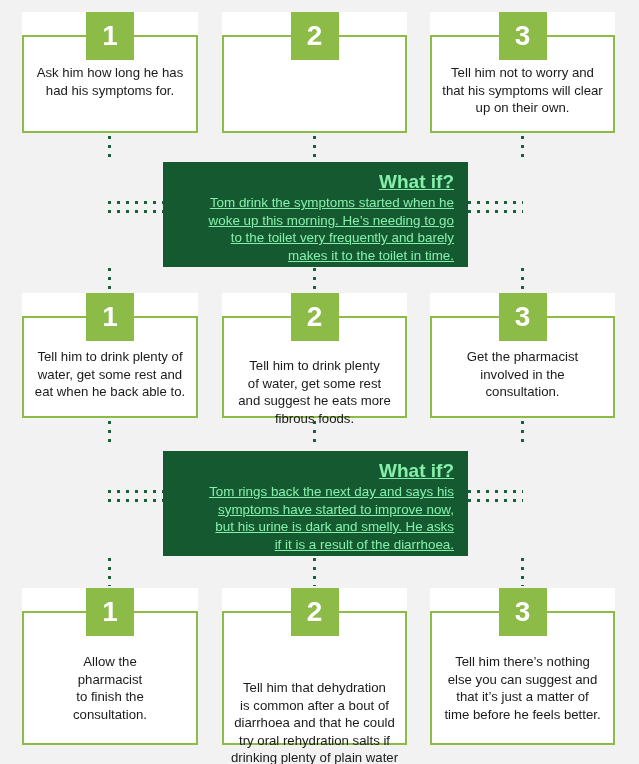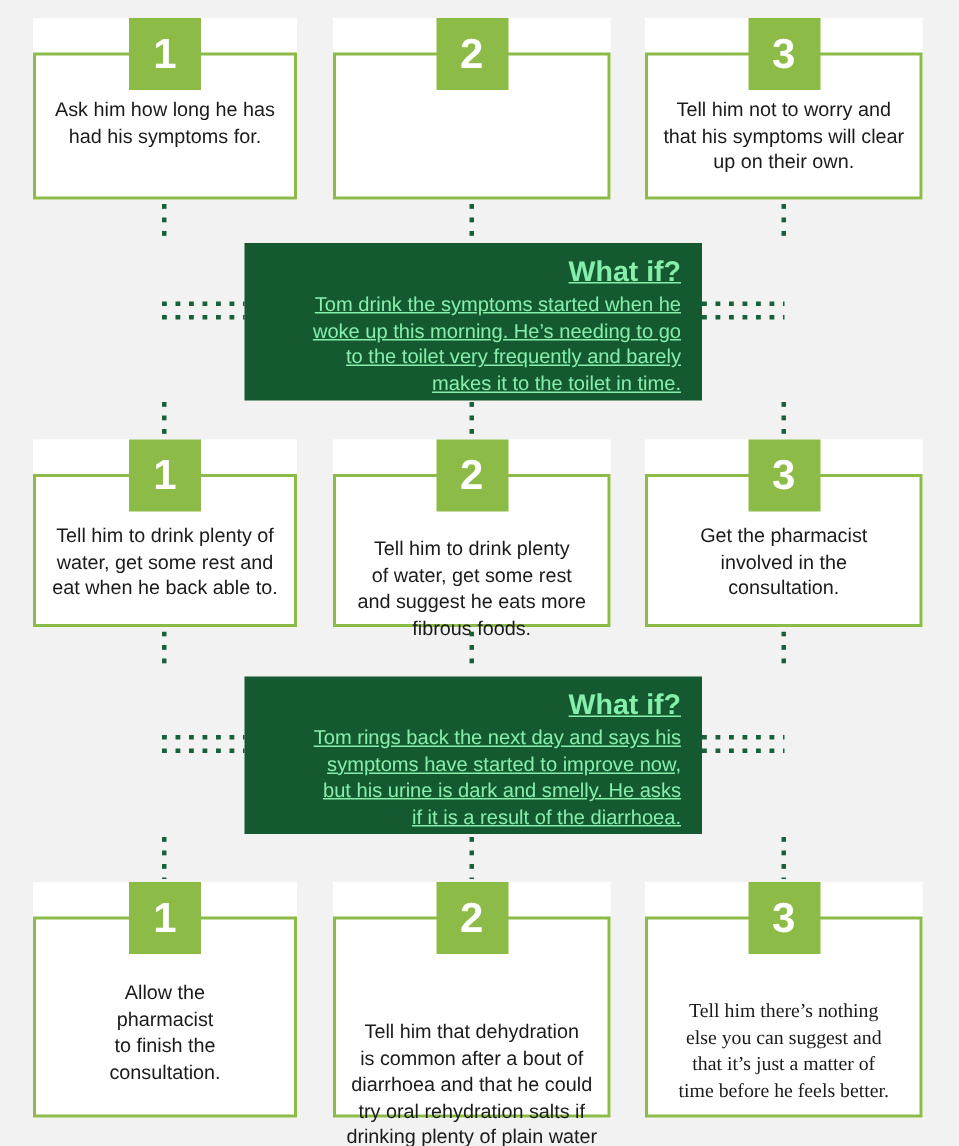--- a/index.html
+++ b/index.html
@@ -217,19 +217,19 @@
 is common after a bout of
 diarrhoea and that he could
 try oral rehydration salts if
 drinking plenty of plain water
 doesn’t seem to be helping.</div>
   </div>
 
   <div class="card" style="left:430px; top:588px; width:185px; height:157px;">
     <div class="card-border"></div>
     <div class="badge">3</div>
-    <div class="card-text" style="top:77px;font-family:Liberation Serif, serif;">Tell him there’s nothing
+    <div class="card-text" style="top:65px;">Tell him there’s nothing
 else you can suggest and
 that it’s just a matter of
 time before he feels better.</div>
   </div>
 
 </div>
 
 </body></html>

